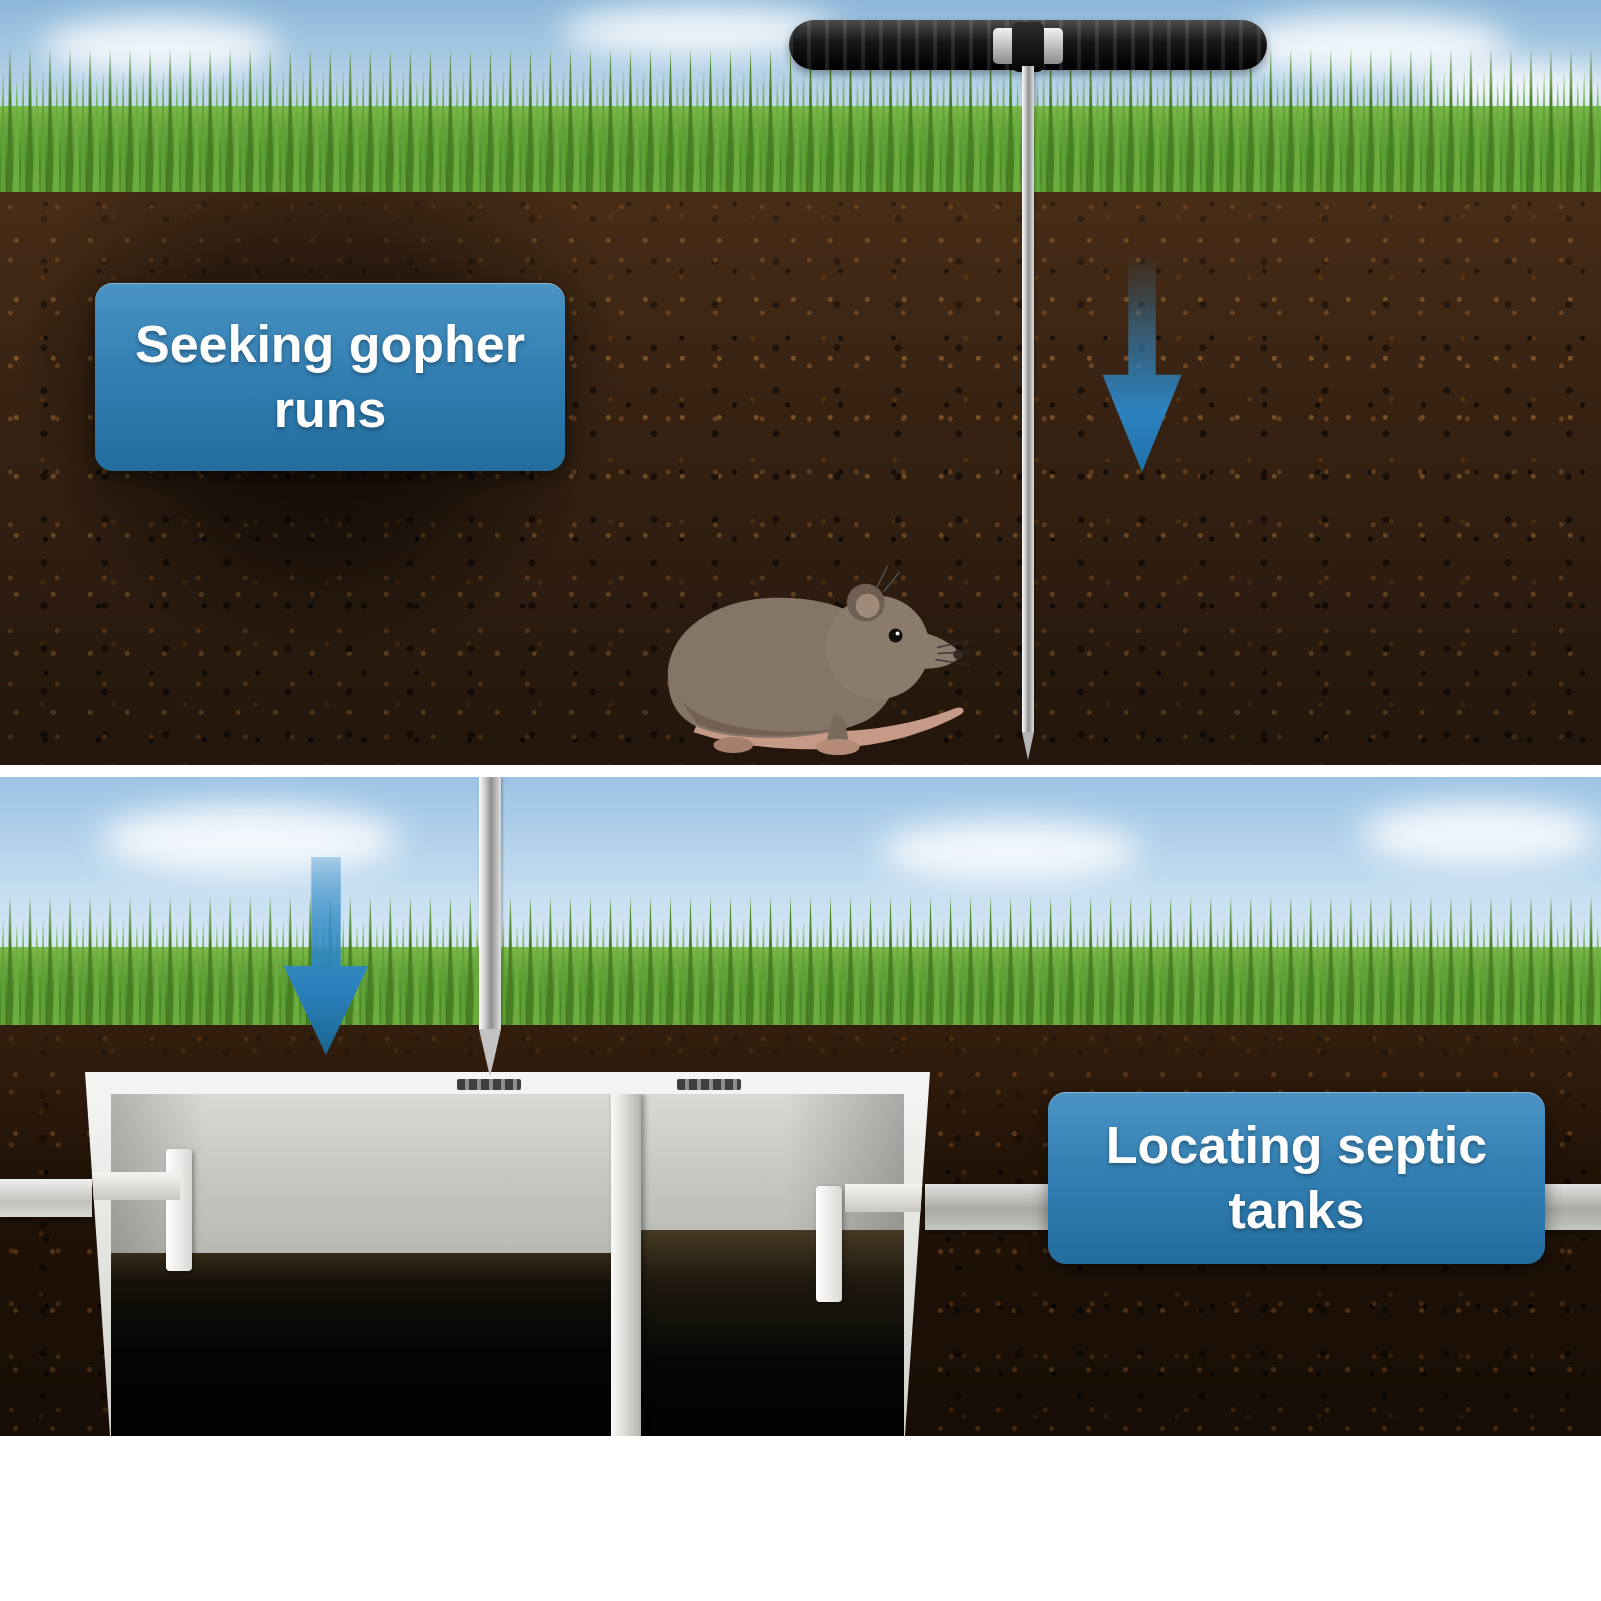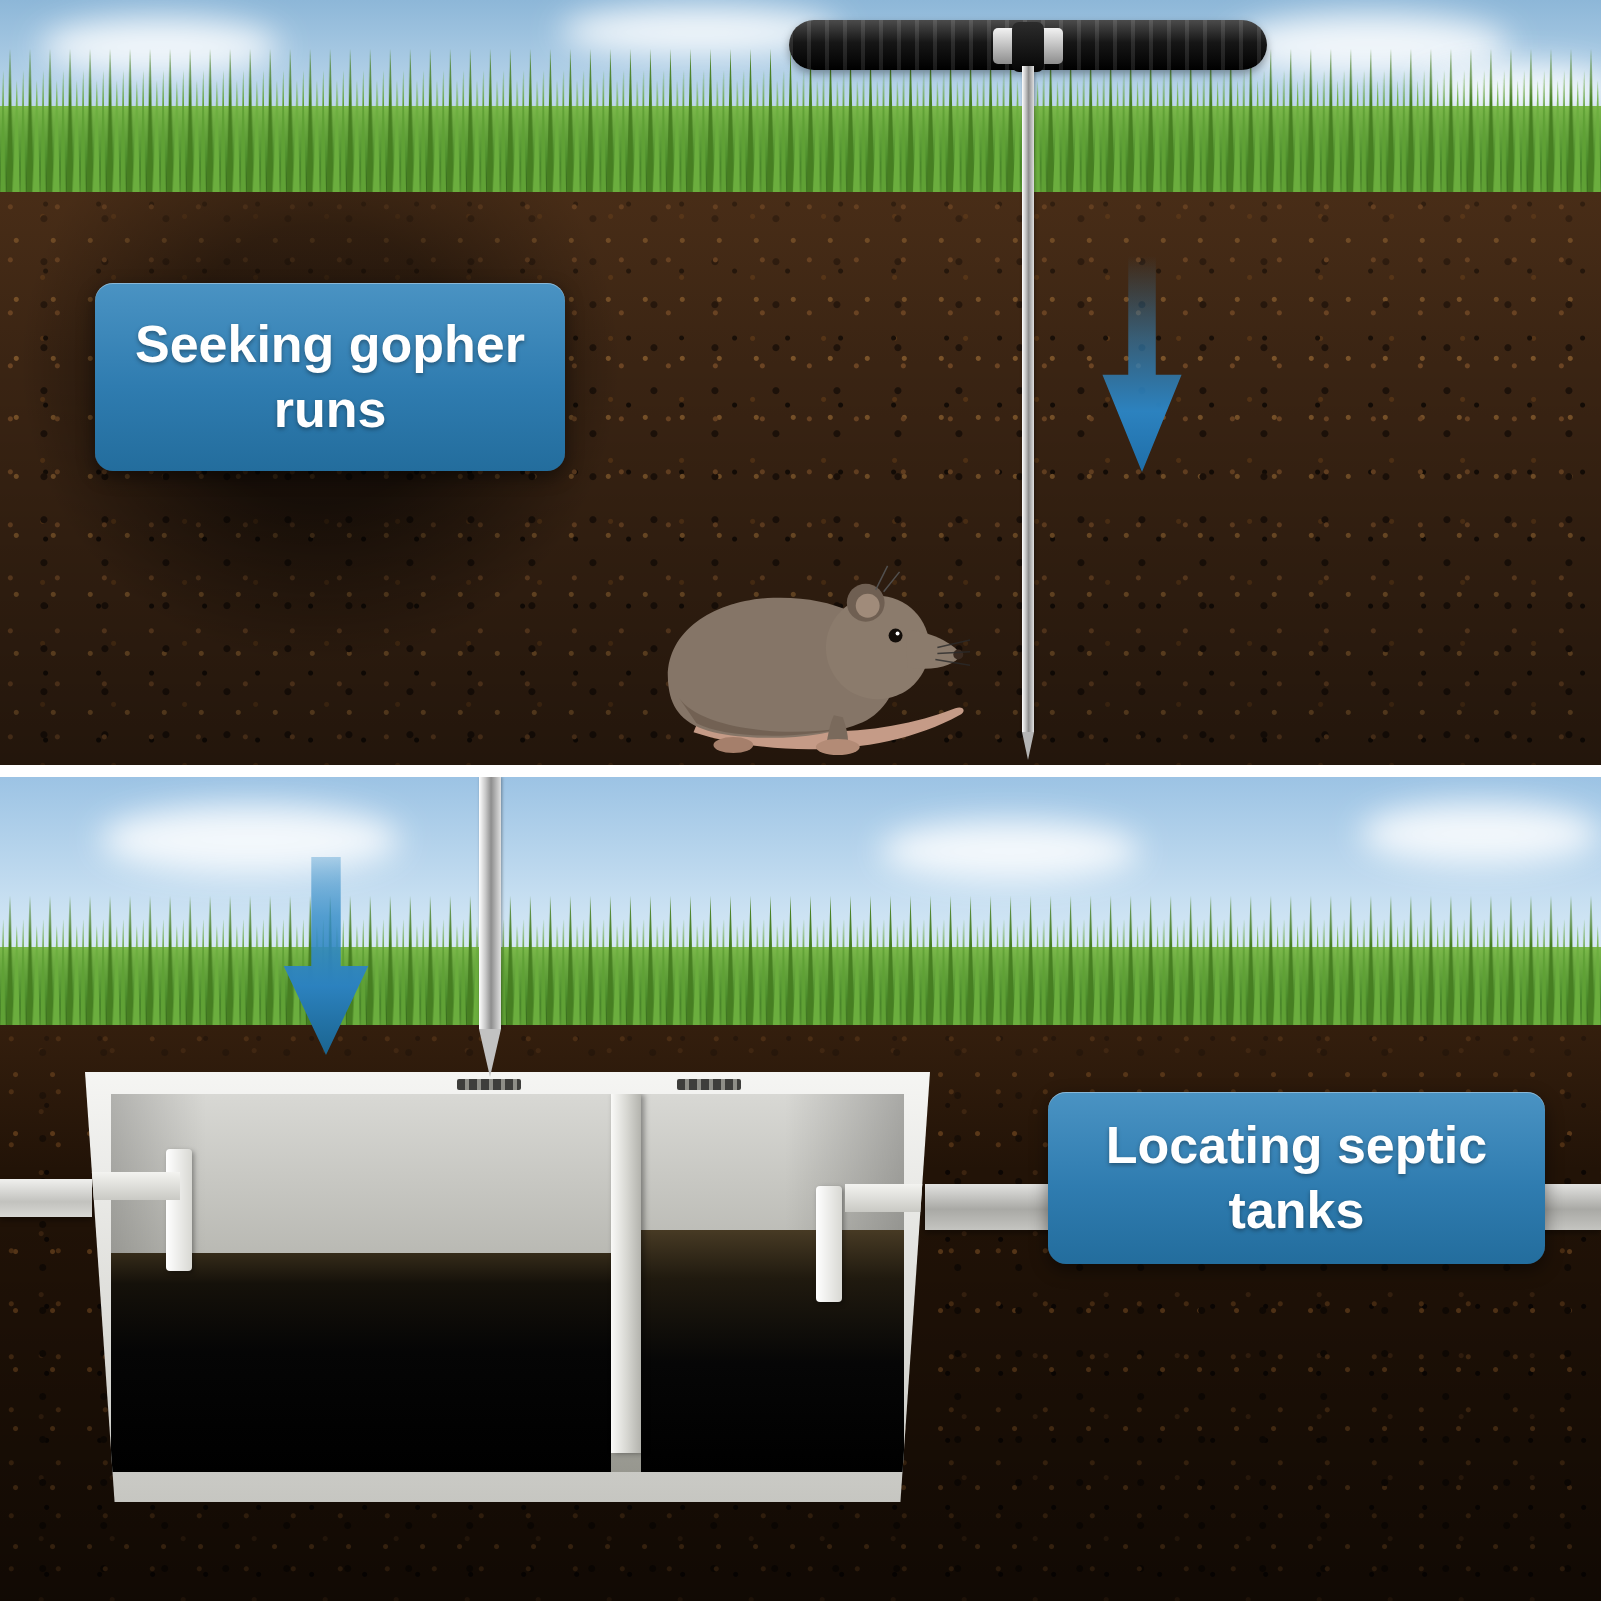--- a/index.html
+++ b/index.html
@@ -1,18 +1,18 @@
 <!DOCTYPE html>
 <html><head>
 <meta charset="utf-8">
 <style>
   html,body{margin:0;padding:0;background:#ffffff;}
   #canvas{
     position:relative;
-    width:1601px;height:1601px;
+    width:1601px;height:1436px;
     overflow:hidden;
     background:#ffffff;
     font-family:"Liberation Sans", sans-serif;
   }
   .panel{position:absolute;left:0;width:1601px;overflow:hidden;}
   #panel-top{top:0;height:765px;}
   #panel-bottom{top:777px;height:824px;padding-left:44px;}
 
   
   .sky{position:absolute;left:0;right:0;top:0;}

